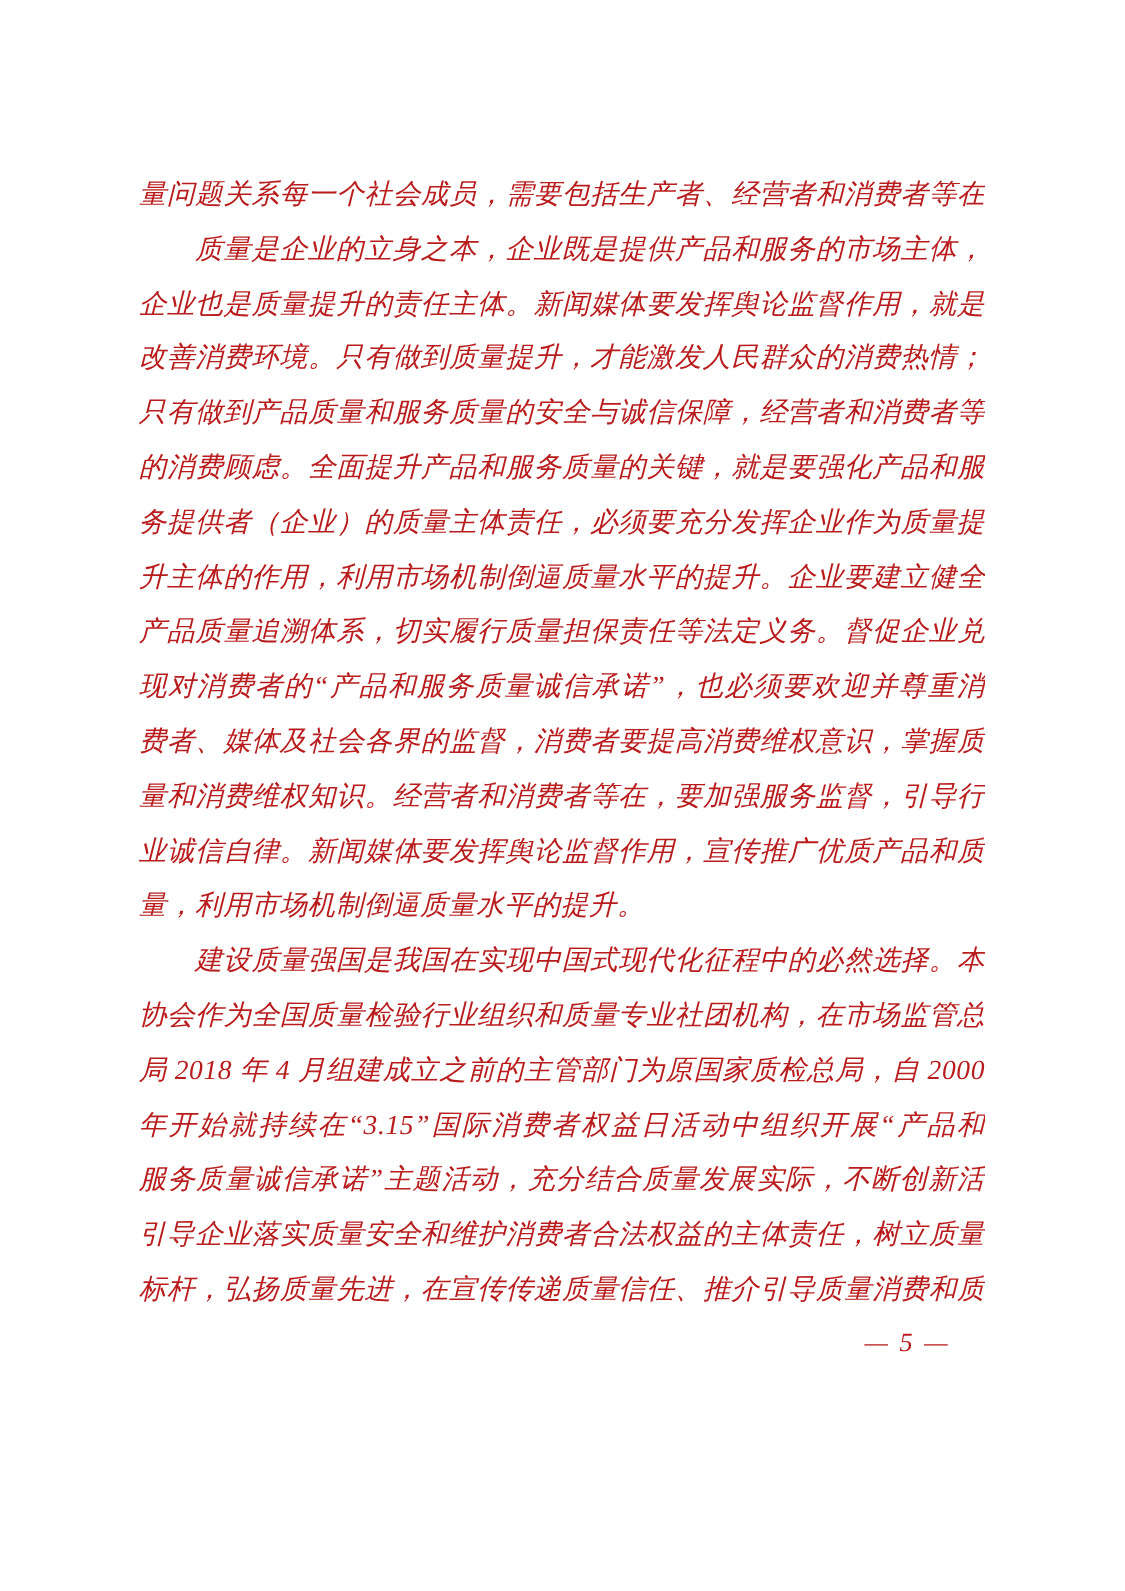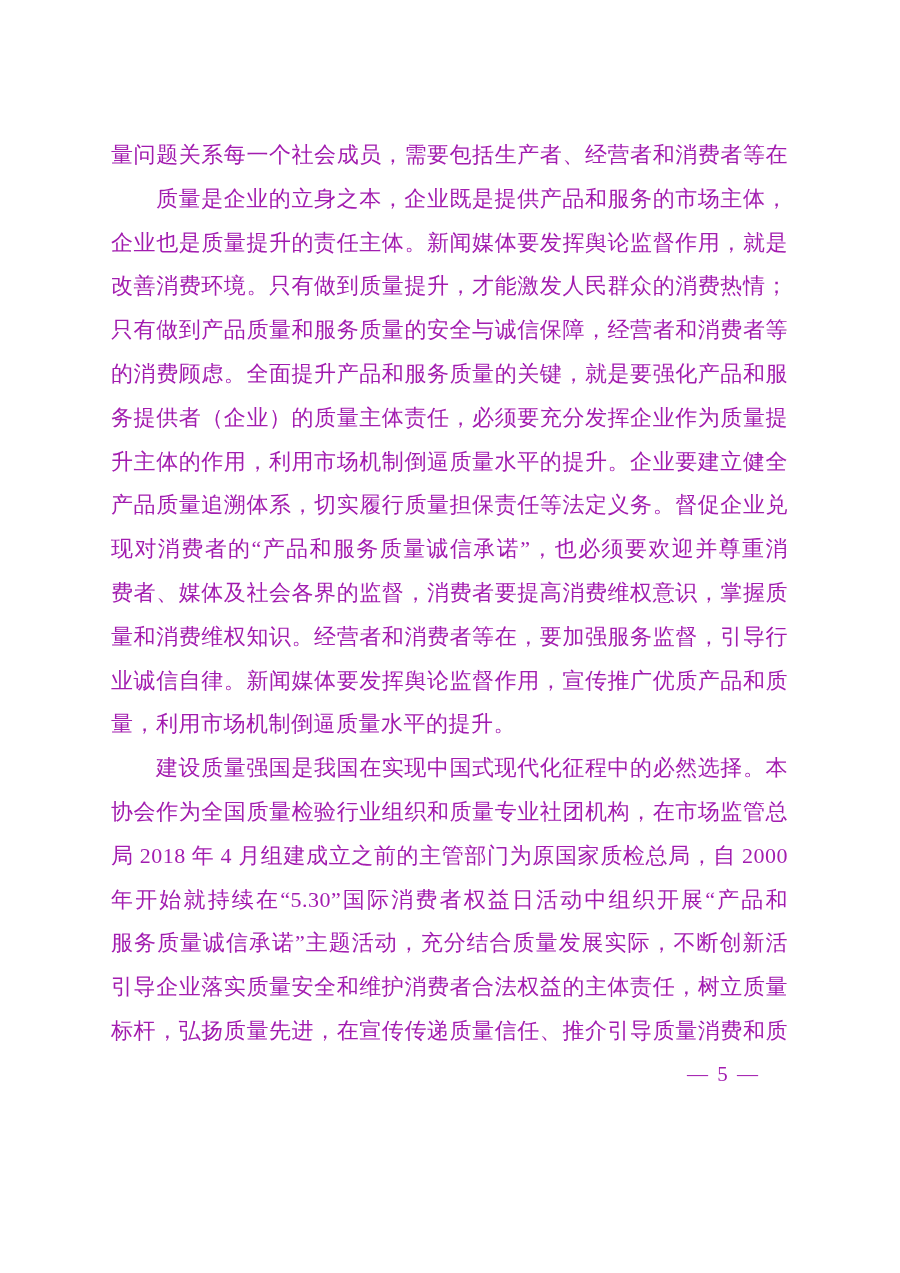--- a/index.html
+++ b/index.html
@@ -44,38 +44,38 @@
     line-height: 43.8px;
     height: 43.8px;
     text-align: right;
     padding-right: 28px;
     letter-spacing: 2px;
   }
 </style>
 </head>
 <body style="background: rgb(255, 255, 255);">
 
-<div class="page" style="color: #a21caf;">
+<div class="page" style="color: #b91c1c; font-style: italic;">
   <div class="text-block">
       <div class="line full">量问题关系每一个社会成员，需要包括生产者、经营者和消费者等在</div>
       <div class="line full indent">质量是企业的立身之本，企业既是提供产品和服务的市场主体，</div>
       <div class="line full">企业也是质量提升的责任主体。新闻媒体要发挥舆论监督作用，就是要</div>
       <div class="line full">改善消费环境。只有做到质量提升，才能激发人民群众的消费热情；</div>
       <div class="line full">只有做到产品质量和服务质量的安全与诚信保障，经营者和消费者等在</div>
       <div class="line full">的消费顾虑。全面提升产品和服务质量的关键，就是要强化产品和服</div>
       <div class="line full">务提供者（企业）的质量主体责任，必须要充分发挥企业作为质量提</div>
       <div class="line full">升主体的作用，利用市场机制倒逼质量水平的提升。企业要建立健全</div>
       <div class="line full">产品质量追溯体系，切实履行质量担保责任等法定义务。督促企业兑</div>
       <div class="line full">现对消费者的“产品和服务质量诚信承诺”，也必须要欢迎并尊重消</div>
       <div class="line full">费者、媒体及社会各界的监督，消费者要提高消费维权意识，掌握质</div>
       <div class="line full">量和消费维权知识。经营者和消费者等在，要加强服务监督，引导行</div>
       <div class="line full">业诚信自律。新闻媒体要发挥舆论监督作用，宣传推广优质产品和质</div>
       <div class="line">量，利用市场机制倒逼质量水平的提升。</div>
       <div class="line full indent">建设质量强国是我国在实现中国式现代化征程中的必然选择。本</div>
       <div class="line full">协会作为全国质量检验行业组织和质量专业社团机构，在市场监管总</div>
       <div class="line full">局 2018 年 4 月组建成立之前的主管部门为原国家质检总局，自 2000</div>
-      <div class="line full">年开始就持续在“5.30”国际消费者权益日活动中组织开展“产品和</div>
+      <div class="line full">年开始就持续在“3.15”国际消费者权益日活动中组织开展“产品和</div>
       <div class="line full">服务质量诚信承诺”主题活动，充分结合质量发展实际，不断创新活</div>
       <div class="line full">引导企业落实质量安全和维护消费者合法权益的主体责任，树立质量</div>
       <div class="line full">标杆，弘扬质量先进，在宣传传递质量信任、推介引导质量消费和质</div>
     </div>
   <div class="footer-row">— 5 —</div>
 </div>
 
 </body></html>

